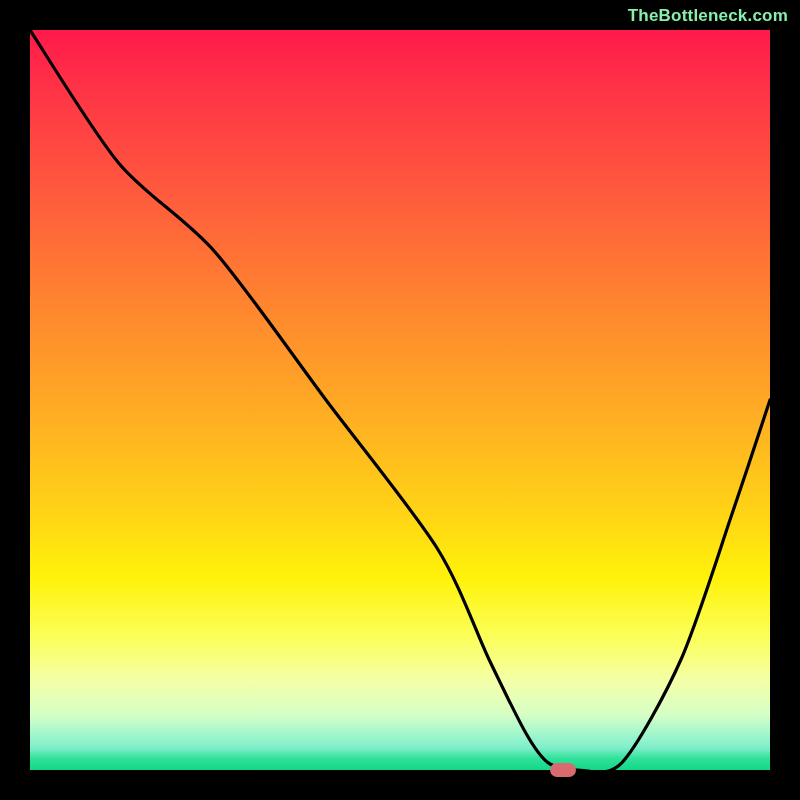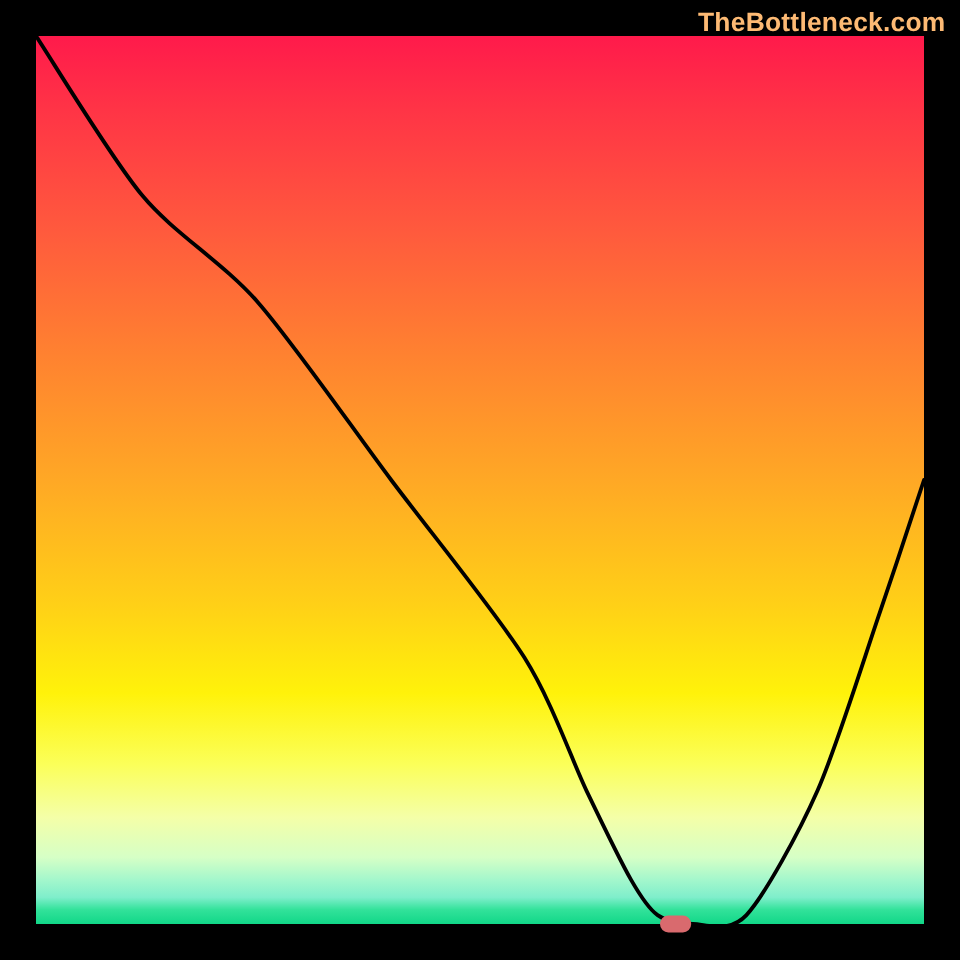--- a/index.html
+++ b/index.html
@@ -14,22 +14,22 @@
   .frame {
     position: relative;
     width: 800px;
     height: 800px;
     background: #000;
   }
   .attribution {
     position: absolute;
     top: 6px;
     right: 12px;
-    color: #fdba74;
-    font-size: 22px;
+    color: #86efac;
+    font-size: 17px;
     font-weight: 600;
     letter-spacing: 0.2px;
     z-index: 5;
   }
   .plot {
     position: absolute;
     left: 30px;
     top: 30px;
     width: 740px;
     height: 740px;

